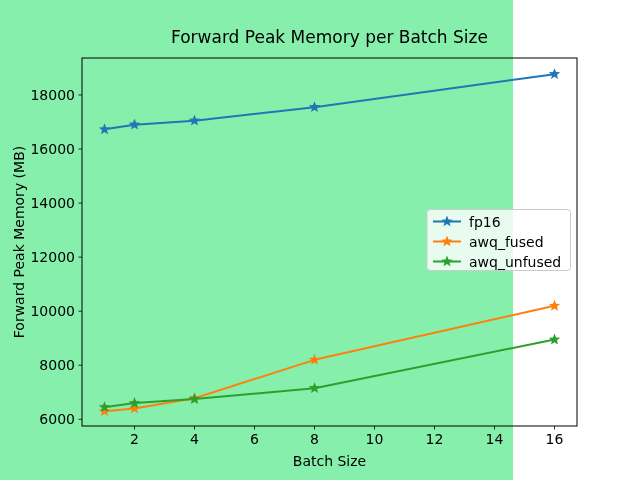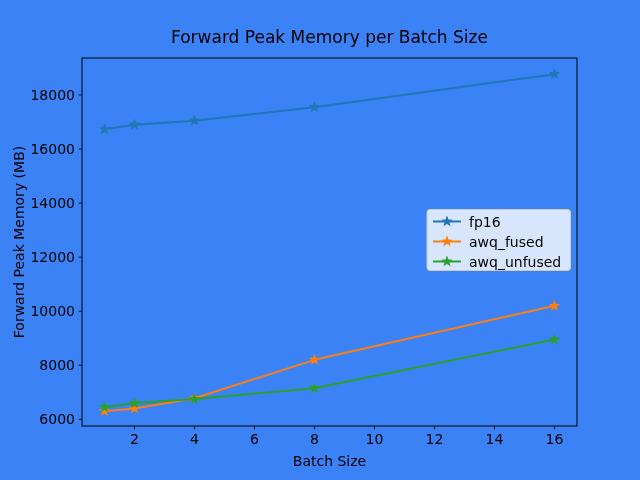--- a/index.html
+++ b/index.html
@@ -1,17 +1,17 @@
 <!DOCTYPE html>
 <html><head>
 <meta charset="utf-8">
 <style>
   html,body{margin:0;padding:0;background:#ffffff;}
   body{width:640px;height:480px;overflow:hidden;}
-  .figure{position:relative;width:640px;height:480px;background:#3b82f6;}
+  .figure{position:relative;width:513px;height:480px;background:#86efac;}
   svg{display:block;}
   text{font-family:"DejaVu Sans","Liberation Sans",sans-serif;fill:#000000;}
   .tick-label{font-size:14px;}
   .chart-title{font-size:17px;}
   .axis-label{font-size:14px;}
   .legend-label{font-size:14px;}
 </style>
 </head>
 <body>
 

